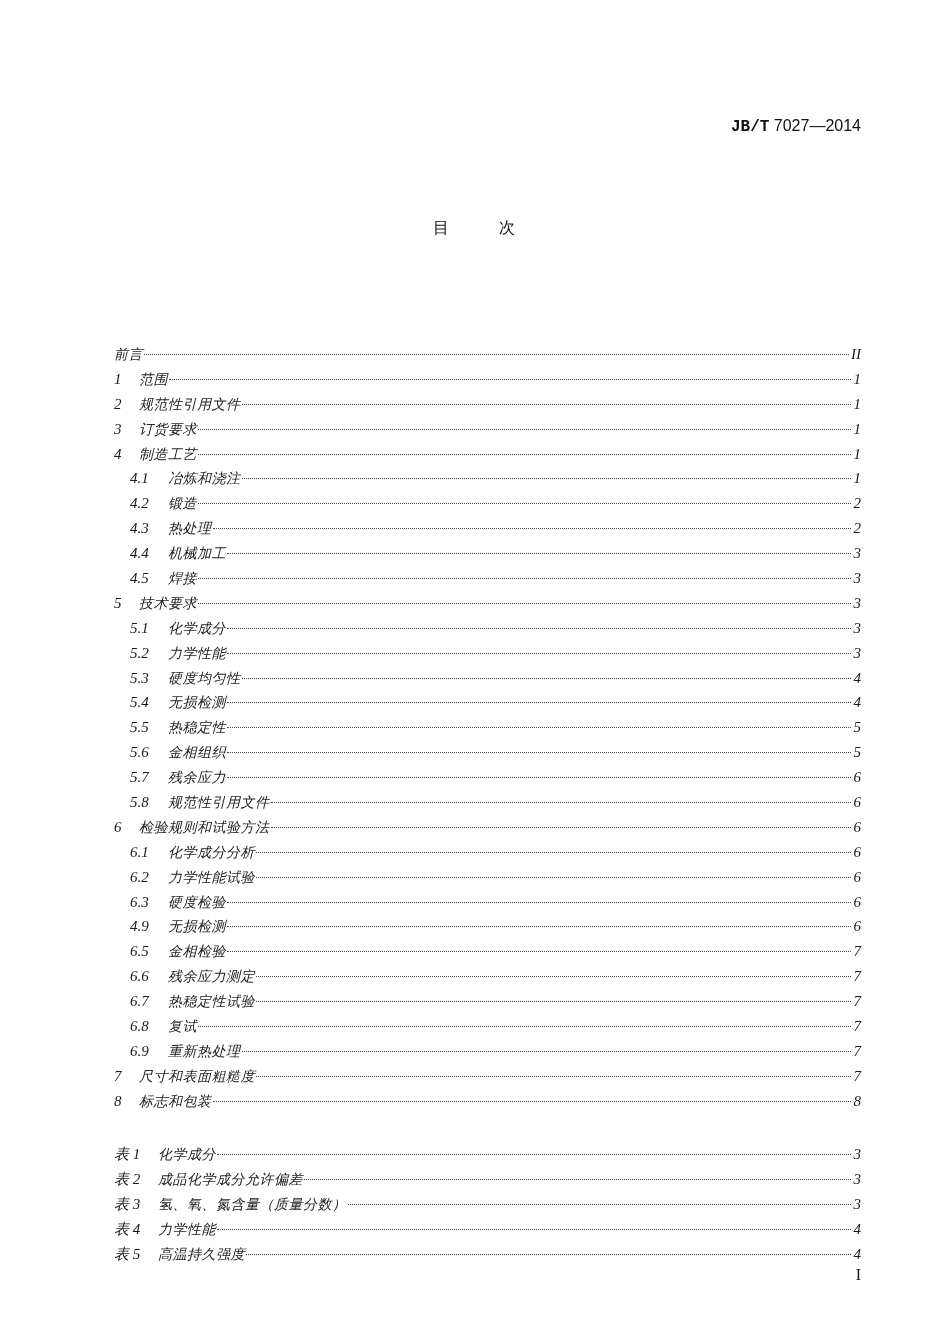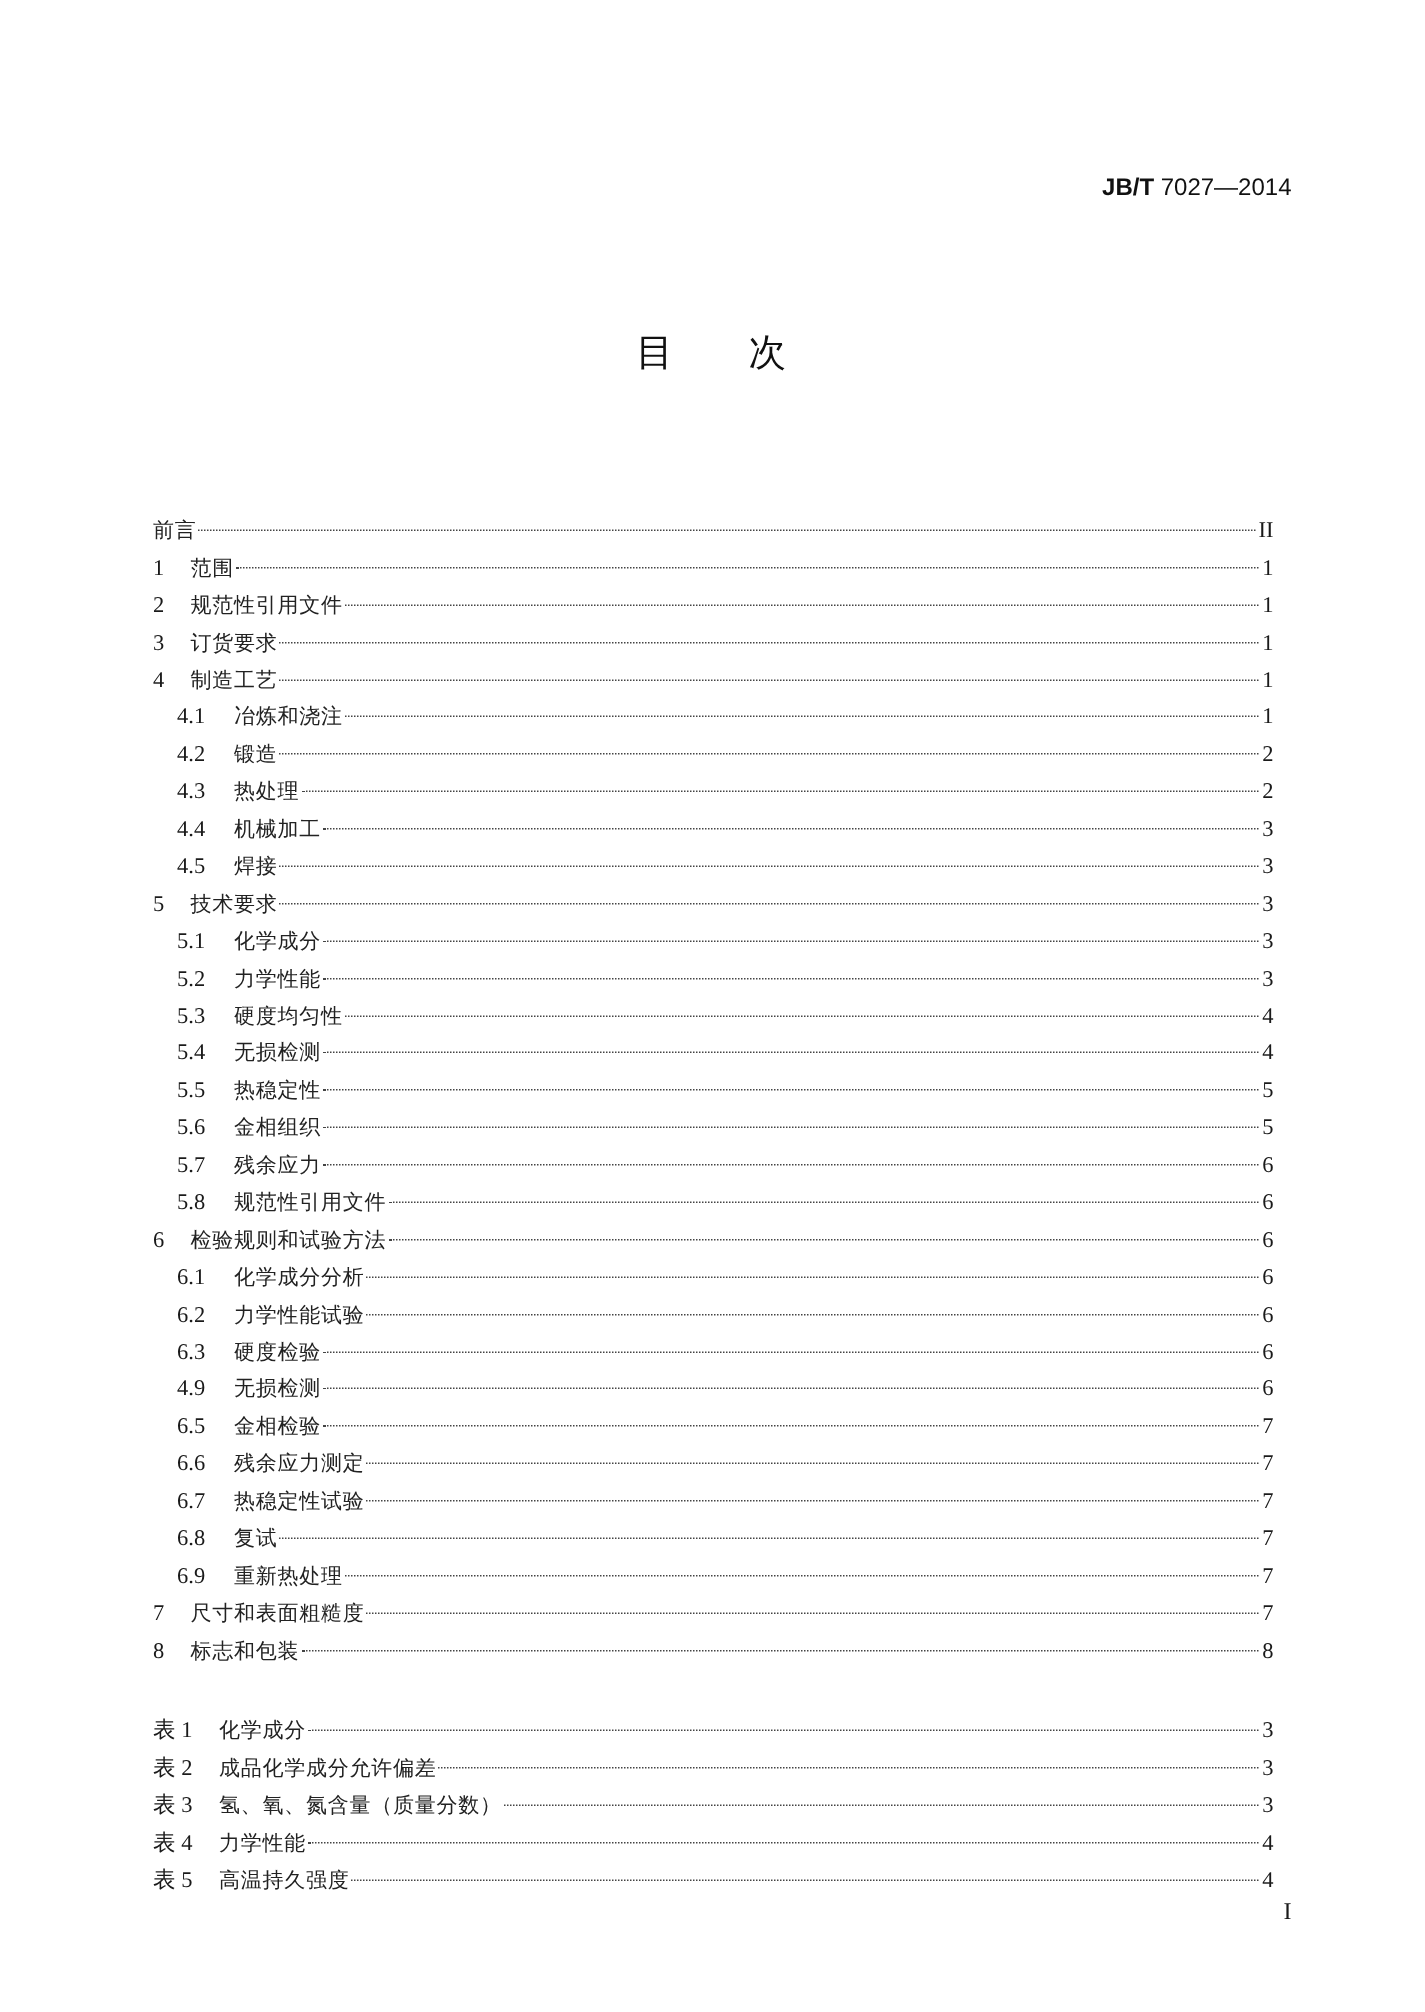--- a/index.html
+++ b/index.html
@@ -6,30 +6,30 @@
     body {
       width: 950px; height: 1341px; position: relative; overflow: hidden;
       font-family: "DejaVu Serif", "Liberation Serif", serif;
       color: #1a1a1a;
     }
     .std-no {
       position: absolute; top: 117px; right: 89px;
       font-family: "Liberation Sans", sans-serif;
       font-size: 16px; color: #111;
     }
-    .std-no b { font-family: Liberation Sans, sans-serif; font-weight: bold; }
+    .std-no b { font-family: Liberation Mono, monospace; font-weight: bold; }
     .title {
       position: absolute; top: 218px; left: 0; width: 100%;
-      text-align: center; font-size: 25px; letter-spacing: 2px;
+      text-align: center; font-size: 16px; letter-spacing: 2px;
       font-family: Liberation Serif, serif; color: #111;
     }
     .title span { display: inline-block; }
     .title .gap { width: 48px; }
     .toc {
-      position: absolute; left: 102px; width: 747px;
+      position: absolute; left: 114px; width: 747px; font-style: italic;
     }
     .toc-main { top: 300px; }
     .toc-tables { top: 1100px; }
     .row {
       display: flex; align-items: baseline; height: 24.9px;
       font-size: 14.5px; line-height: 24.9px; white-space: nowrap;
     }
     .row .num {
       font-family: "Liberation Serif", serif; font-size: 15px;
       display: inline-block;

